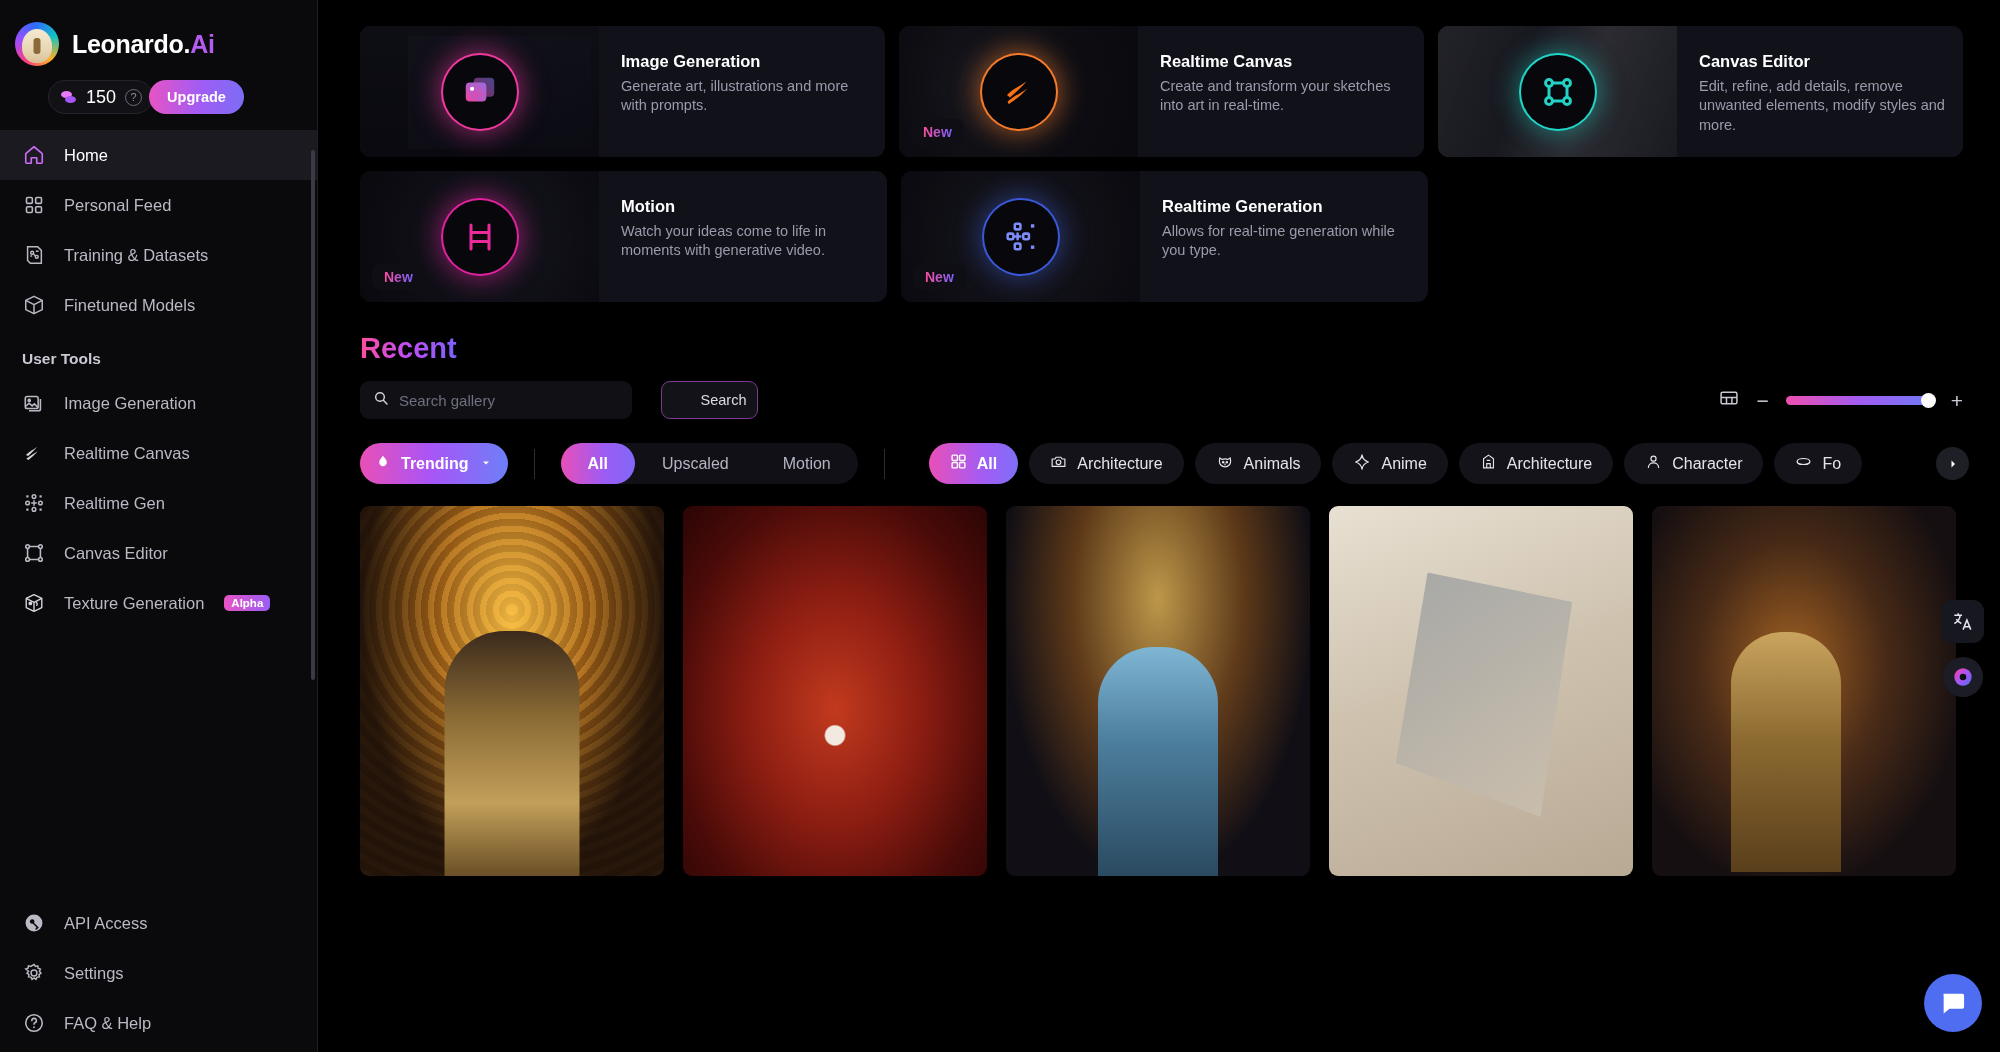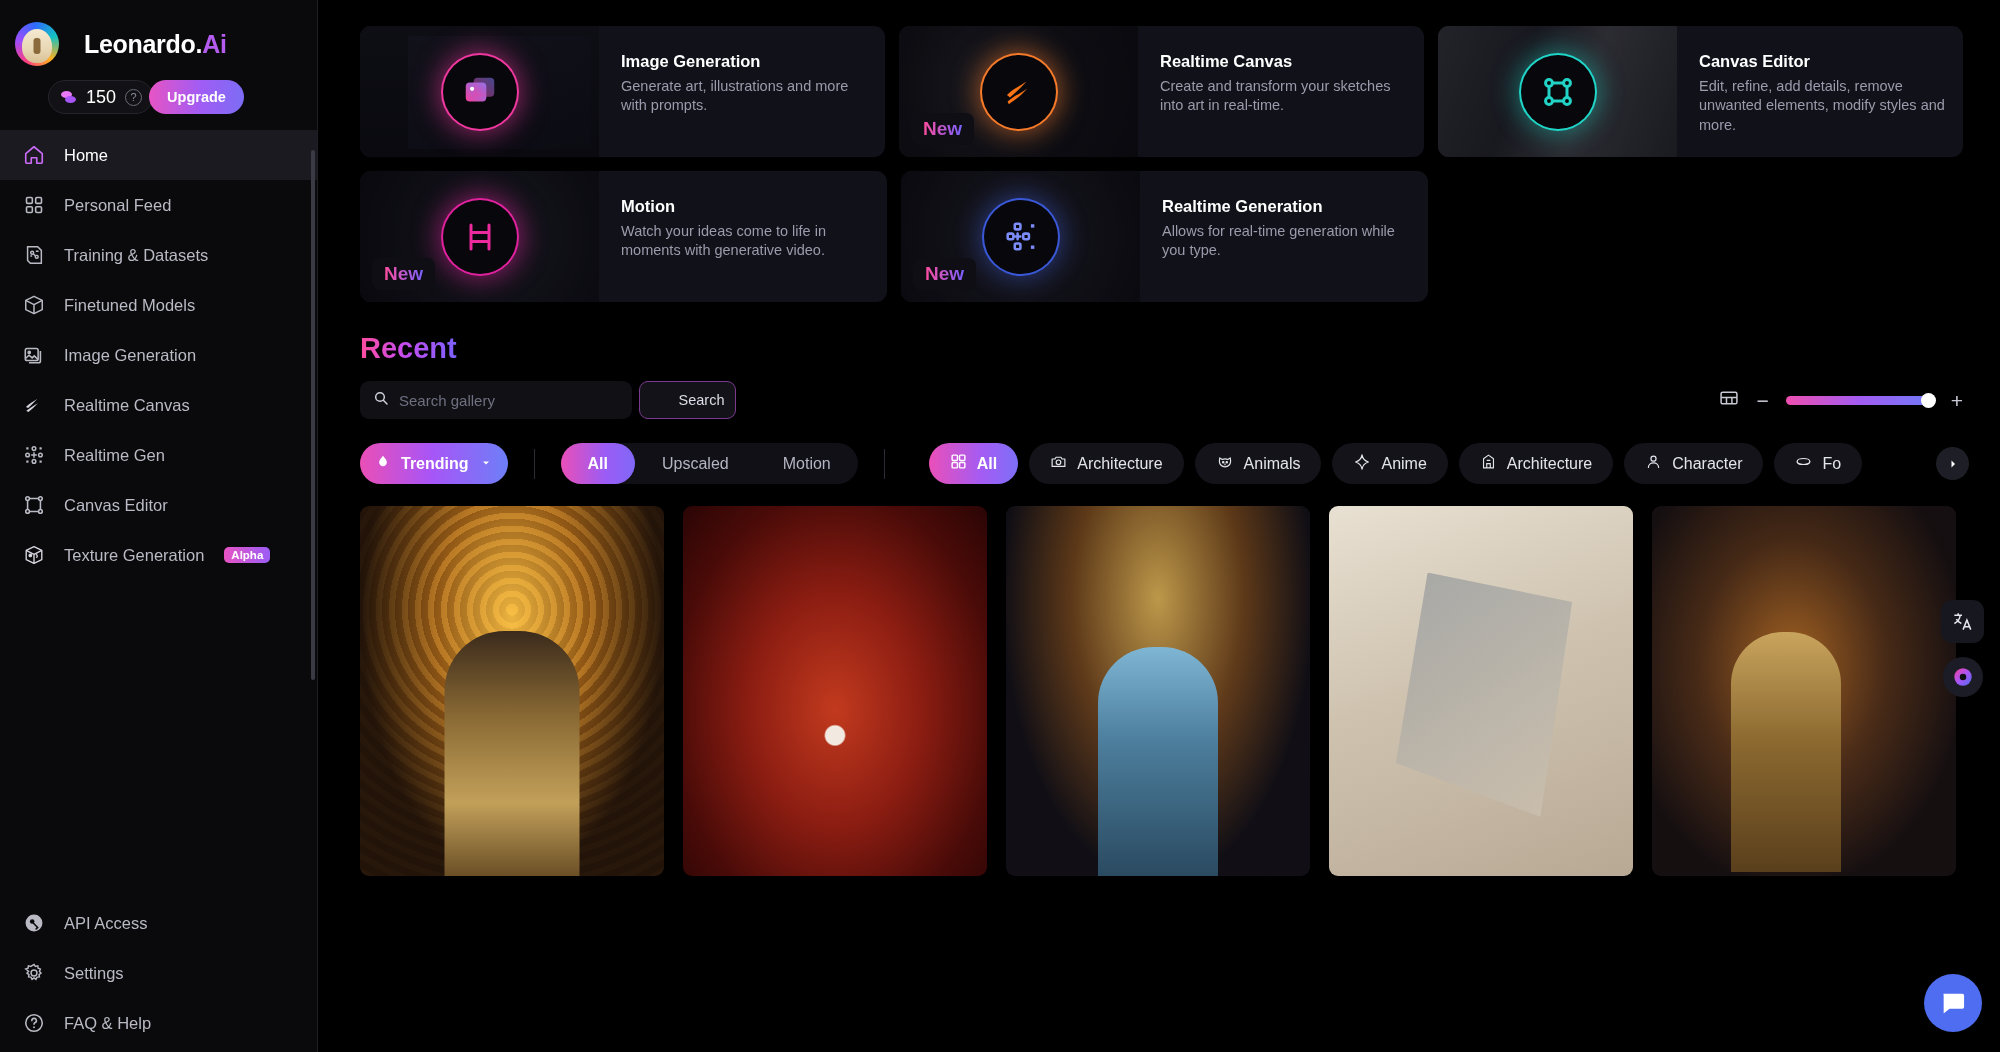--- a/index.html
+++ b/index.html
@@ -13,21 +13,21 @@
 
   
   .sidebar {
     width: 318px; height: 1052px;
     background: #0a0a0c;
     border-right: 1px solid #1e1e24;
     position: relative;
     flex: 0 0 318px;
     display: flex; flex-direction: column;
   }
-  .brand-row { display: flex; align-items: center; gap: 25px; padding: 22px 0 0 15px; }
+  .brand-row { display: flex; align-items: center; gap: 13px; padding: 22px 0 0 15px; }
   .brand-logo {
     width: 44px; height: 44px; border-radius: 50%;
     background: conic-gradient(from 210deg, #ff3d7f, #9b4dff, #2f6bff, #13c2c2, #ffb020, #ff3d7f);
     display: flex; align-items: center; justify-content: center;
     position: relative; overflow: hidden;
   }
   .brand-logo .face {
     width: 30px; height: 34px; border-radius: 50% 50% 45% 45%;
     background: linear-gradient(180deg, #f5e9d2 0%, #e8d7b4 60%, #d9c195 100%);
     position: relative; top: 2px;
@@ -126,21 +126,21 @@
     background: #07070c; display: flex; align-items: center; justify-content: center;
   }
   .orb.pink  { box-shadow: 0 0 0 2px #f0389f, 0 0 26px 5px rgba(240,56,159,0.55); }
   .orb.orange{ box-shadow: 0 0 0 2px #f57a2a, 0 0 26px 5px rgba(245,122,42,0.55); }
   .orb.teal  { box-shadow: 0 0 0 2px #1fd6c8, 0 0 26px 5px rgba(31,214,200,0.45); }
   .orb.mag   { box-shadow: 0 0 0 2px #e0229e, 0 0 26px 5px rgba(224,34,158,0.55); }
   .orb.blue  { box-shadow: 0 0 0 2px #3a59d8, 0 0 26px 5px rgba(58,89,216,0.45); }
   .new-badge {
     position: absolute; left: 12px; bottom: 12px;
     background: #0e0e14; border-radius: 8px; padding: 5px 12px;
-    font-size: 19px; font-weight: 700;
+    font-size: 14px; font-weight: 700;
     background-image: none;
   }
   .new-badge span {
     background: linear-gradient(90deg,#ff4d9d,#7b61ff);
     -webkit-background-clip: text; background-clip: text; color: transparent;
   }
   .fcard-body { padding: 26px 18px 0 22px; flex: 1; }
   .fcard-title { font-size: 16.5px; font-weight: 700; color: #fff; margin-bottom: 6px; }
   .fcard-desc { font-size: 14.5px; color: #9a9bab; line-height: 1.33; }
 
@@ -151,21 +151,21 @@
     width: 272px; height: 38px; background: #101015; border-radius: 9px;
     display: flex; align-items: center; gap: 10px; padding: 0 13px;
   }
   .search-box input {
     background: transparent; border: none; outline: none;
     color: #d6d7e0; font-size: 15px; width: 100%;
     font-family: "Liberation Sans", sans-serif;
   }
   .search-box input::placeholder { color: #6f7080; }
   .search-btn {
-    margin-left: 7px; width: 97px; height: 38px; border-radius: 9px;
+    margin-left: 29px; width: 97px; height: 38px; border-radius: 9px;
     background: #121218; border: 1px solid #7b3a8f; color: #dcdce6;
     font-size: 14.5px; cursor: pointer; font-family: "Liberation Sans", sans-serif; padding-left: 28px;
   }
   .tools-right { margin-left: auto; display: flex; align-items: center; gap: 17px; }
   .zoom-minus, .zoom-plus { color: #c8c9d4; font-size: 21px; cursor: pointer; line-height: 1; }
   .zoom-slider { width: 148px; height: 9px; border-radius: 9px;
     background: linear-gradient(90deg,#ef4fb0 0%,#a25cf2 50%,#6f7bf7 100%);
     position: relative; cursor: pointer; }
   .zoom-knob { position: absolute; right: -2px; top: -3px; width: 15px; height: 15px;
     border-radius: 50%; background: #fff; }
@@ -300,20 +300,21 @@
         <span class="ni-icon">
           <svg width="22" height="22" viewBox="0 0 24 24" fill="none" stroke="#b9bac4" stroke-width="1.6" stroke-linejoin="round">
               <path d="M12 2.5 21 7v10l-9 4.5L3 17V7z"></path>
               <path d="M3 7l9 4.5L21 7M12 11.5V21"></path>
             </svg>
         </span>
         <span>Finetuned Models</span>
       </div>
     </nav>
 
+    <div class="section-label">User Tools</div>
 
     <nav class="nav-list" style="margin-top:0">
       <div class="nav-item">
         <span class="ni-icon">
           <svg width="22" height="22" viewBox="0 0 24 24" fill="none" stroke="#b9bac4" stroke-width="1.7">
               <rect x="2.5" y="5" width="14" height="13" rx="2"></rect>
               <path d="M19 7.5v11a2 2 0 0 1-2 2H6.5"></path>
               <circle cx="6.8" cy="9.2" r="1.2" fill="#b9bac4"></circle>
               <path d="M3 15.5l3.6-3.3 3.4 3 2.3-2.2 4.2 4"></path>
             </svg>

